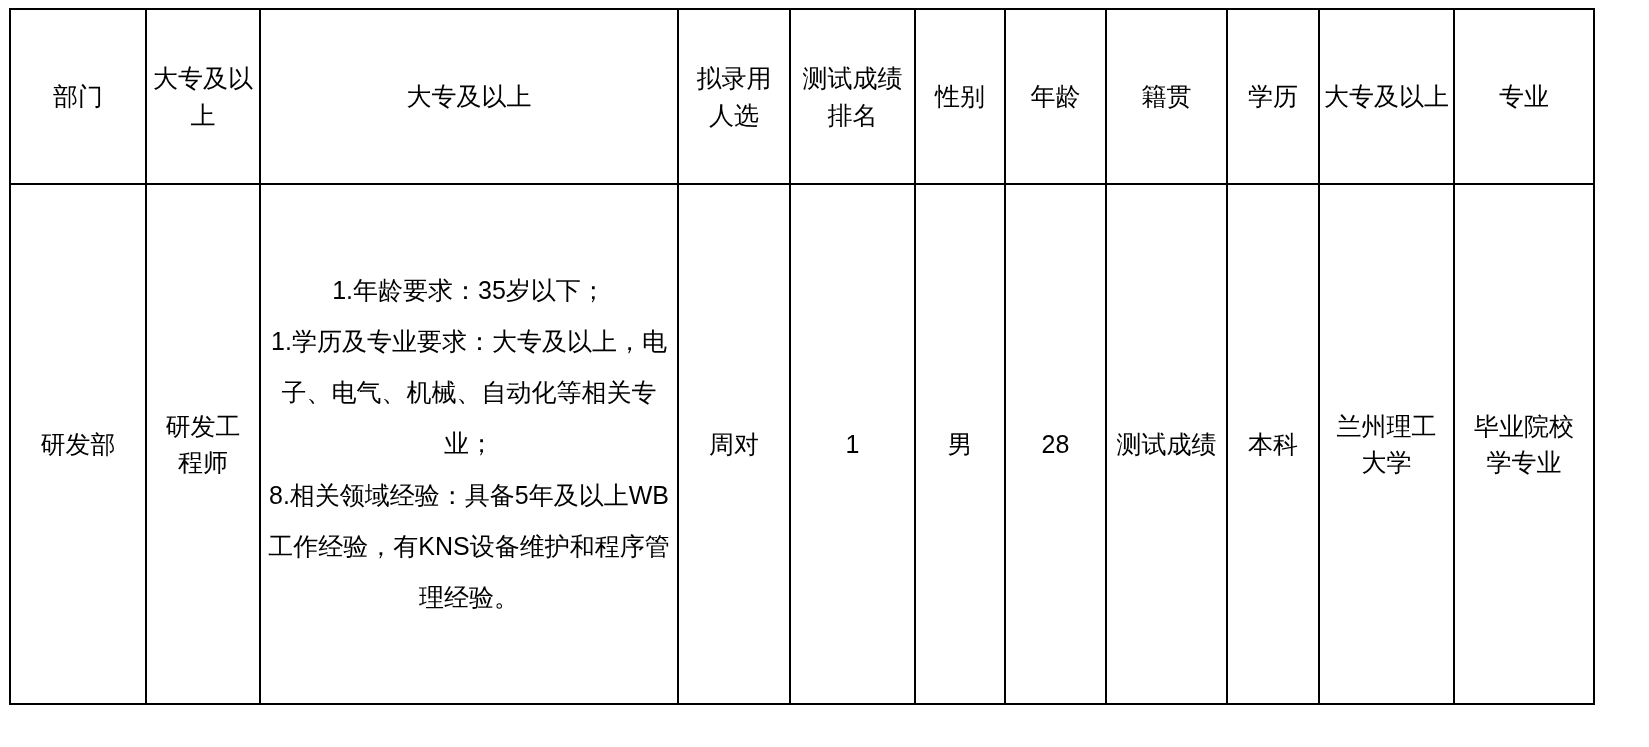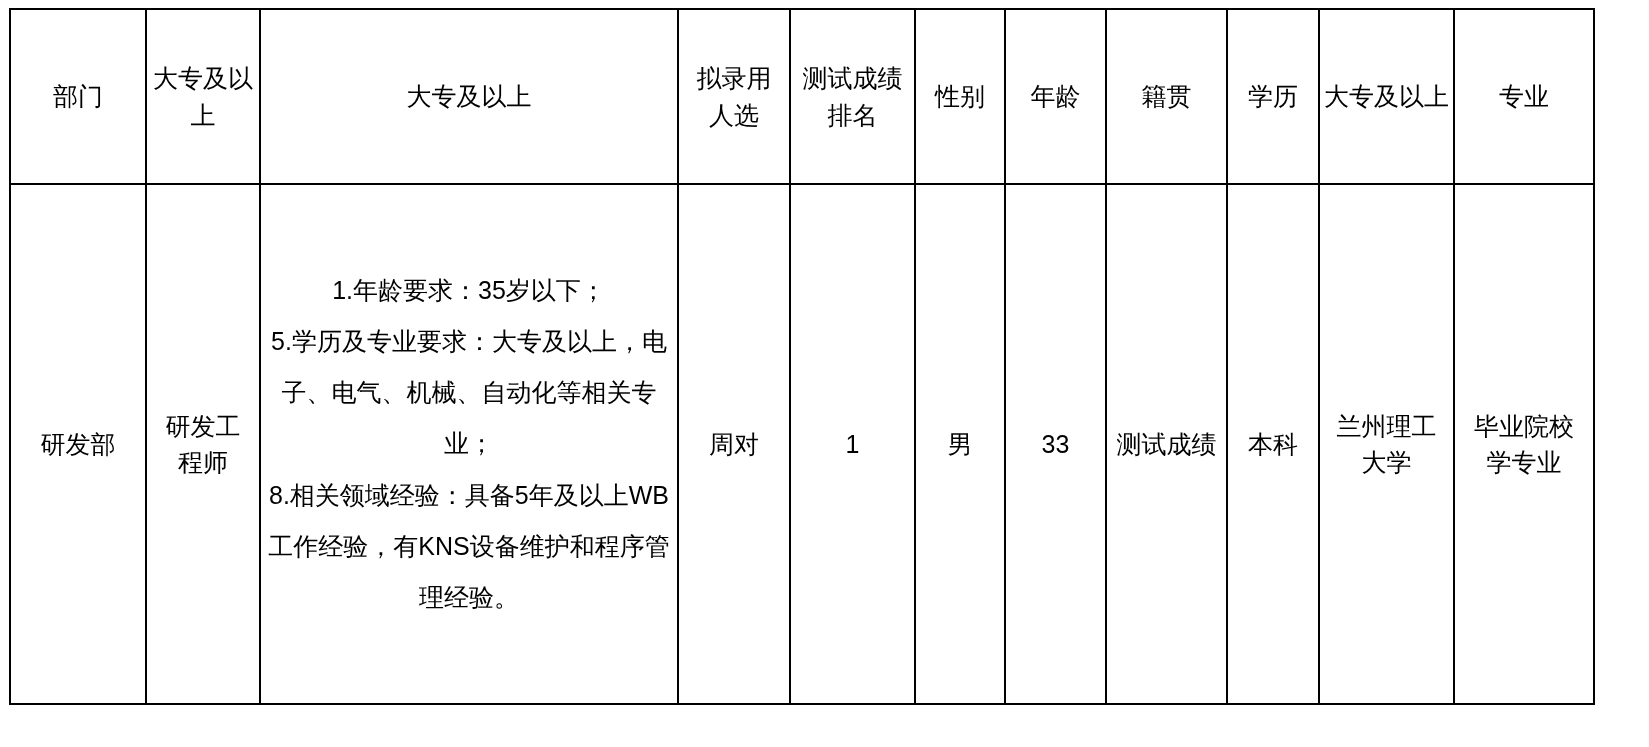--- a/index.html
+++ b/index.html
@@ -148,34 +148,34 @@
       <tr>
         <td>
           <span class="cell-text">研发部</span>
         </td>
         <td class="wrap-two">
           <span class="cell-text">研发工
 程师</span>
         </td>
         <td class="req-cell">
           <span class="req-line">1.年龄要求：35岁以下；</span>
-          <span class="req-line">5.学历及专业要求：大专及以上，电子、电气、机械、自动化等相关专业；</span>
+          <span class="req-line">1.学历及专业要求：大专及以上，电子、电气、机械、自动化等相关专业；</span>
           <span class="req-line">8.相关领域经验：具备5年及以上WB工作经验，有KNS设备维护和程序管理经验。</span>
         </td>
         <td>
           <span class="cell-text">周对</span>
         </td>
         <td>
           <span class="cell-text">1</span>
         </td>
         <td>
           <span class="cell-text">男</span>
         </td>
         <td>
-          <span class="cell-text">33</span>
+          <span class="cell-text">28</span>
         </td>
         <td>
           <span class="cell-text">测试成绩</span>
         </td>
         <td>
           <span class="cell-text">本科</span>
         </td>
         <td class="wrap-two">
           <span class="cell-text">兰州理工
 大学</span>

